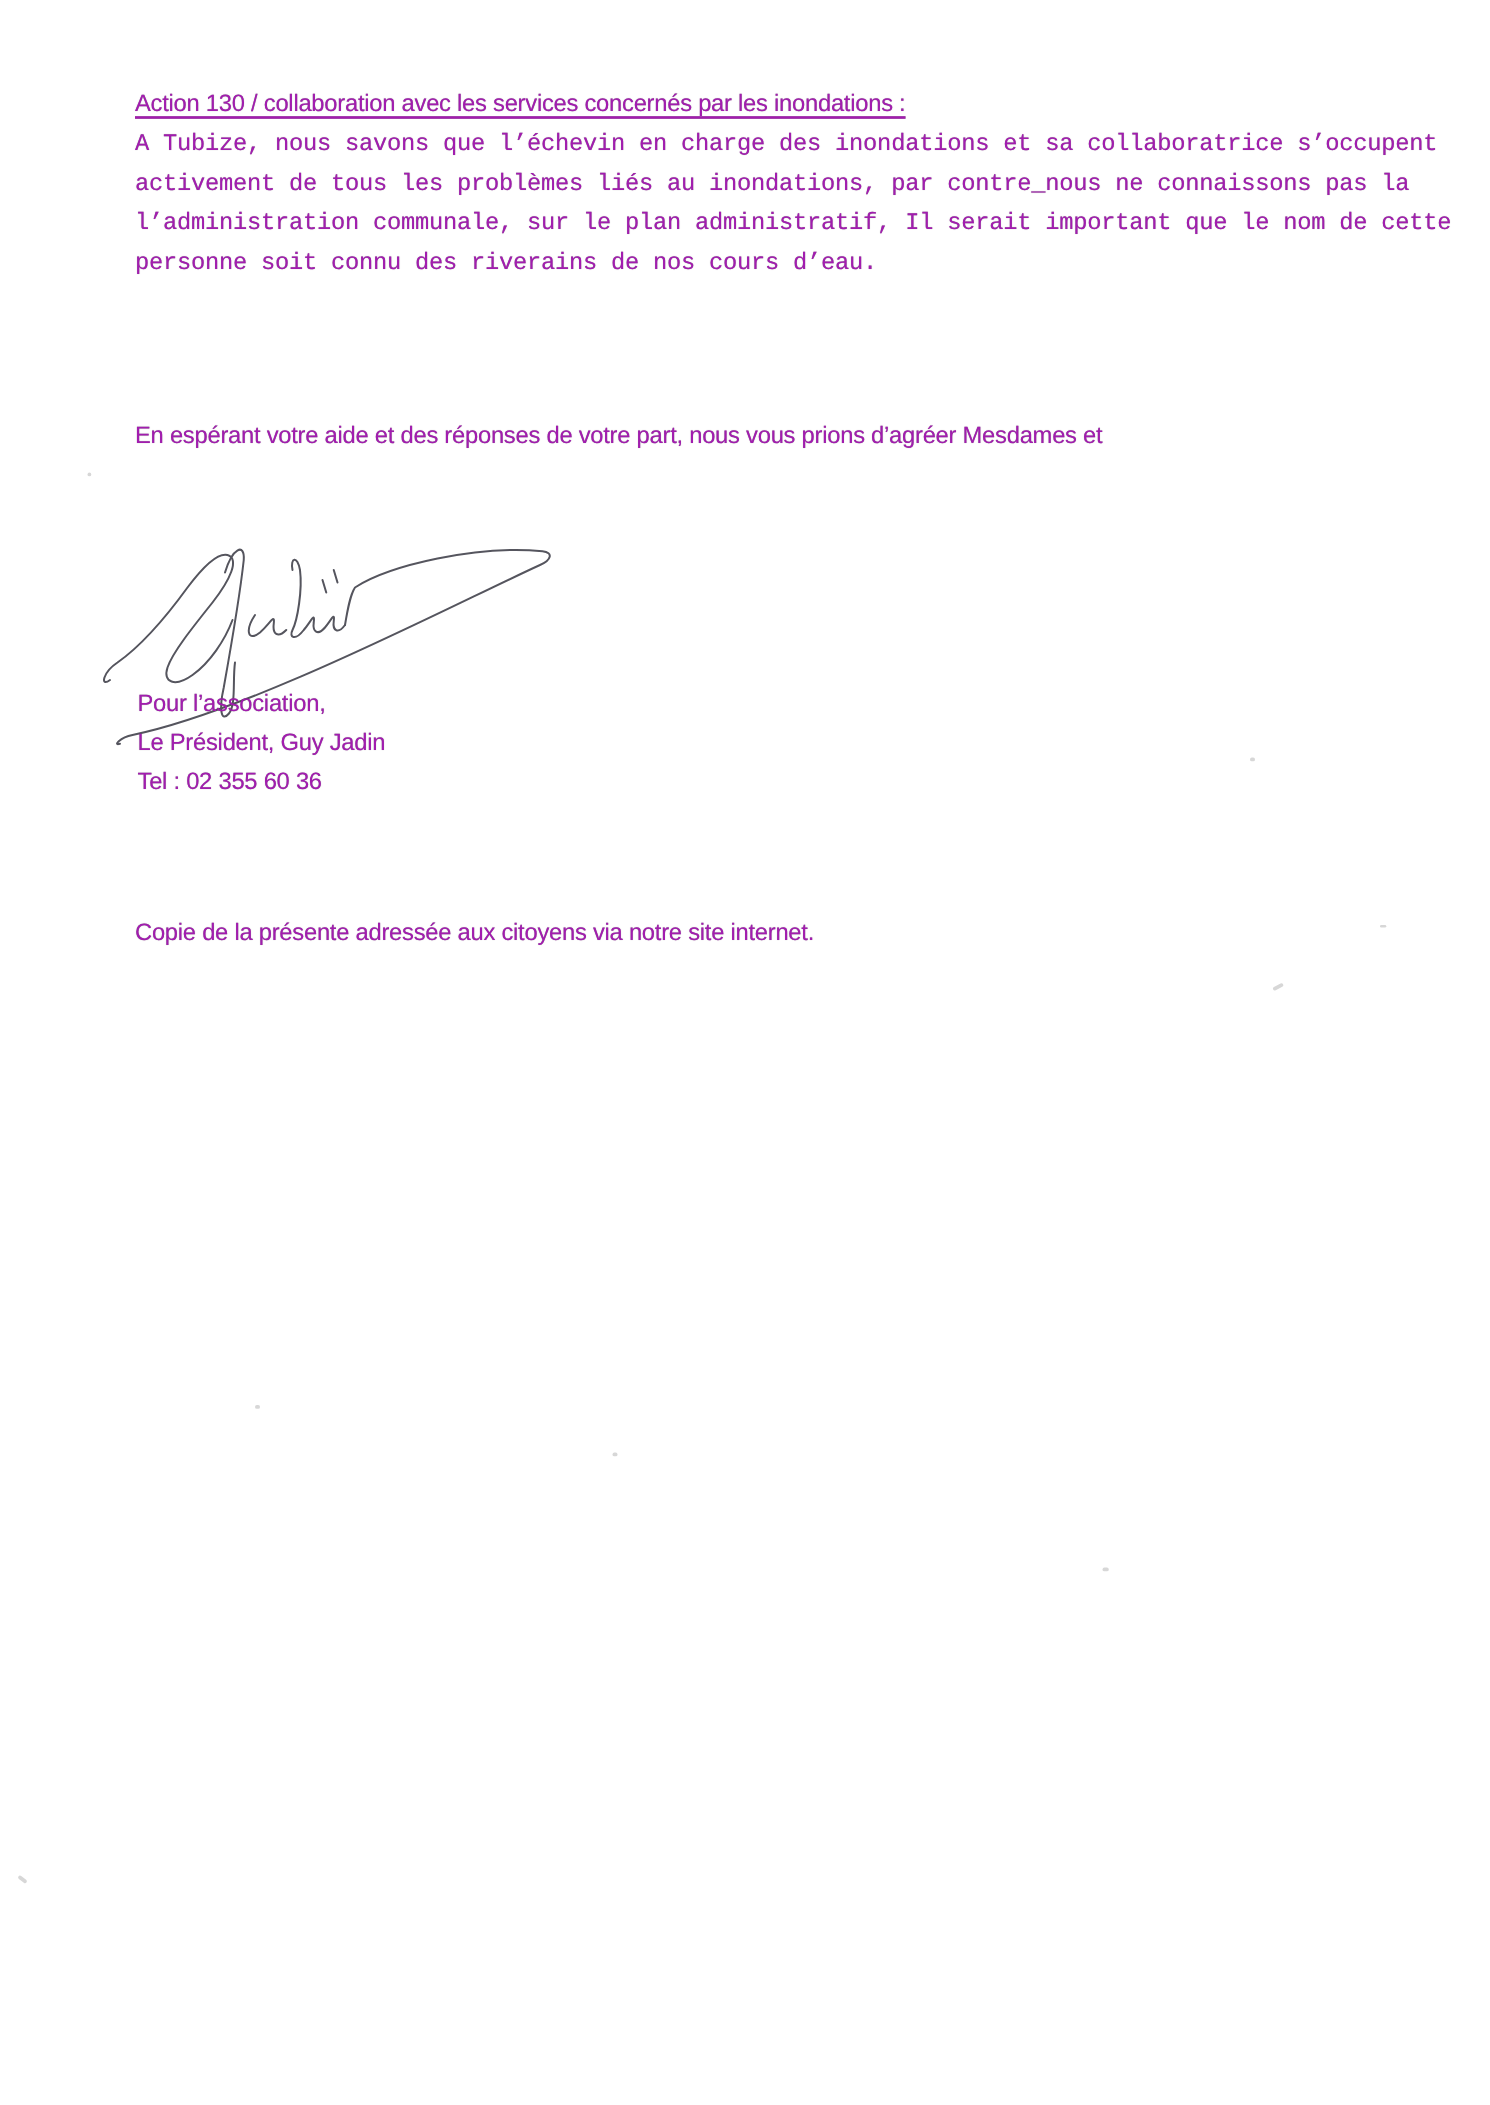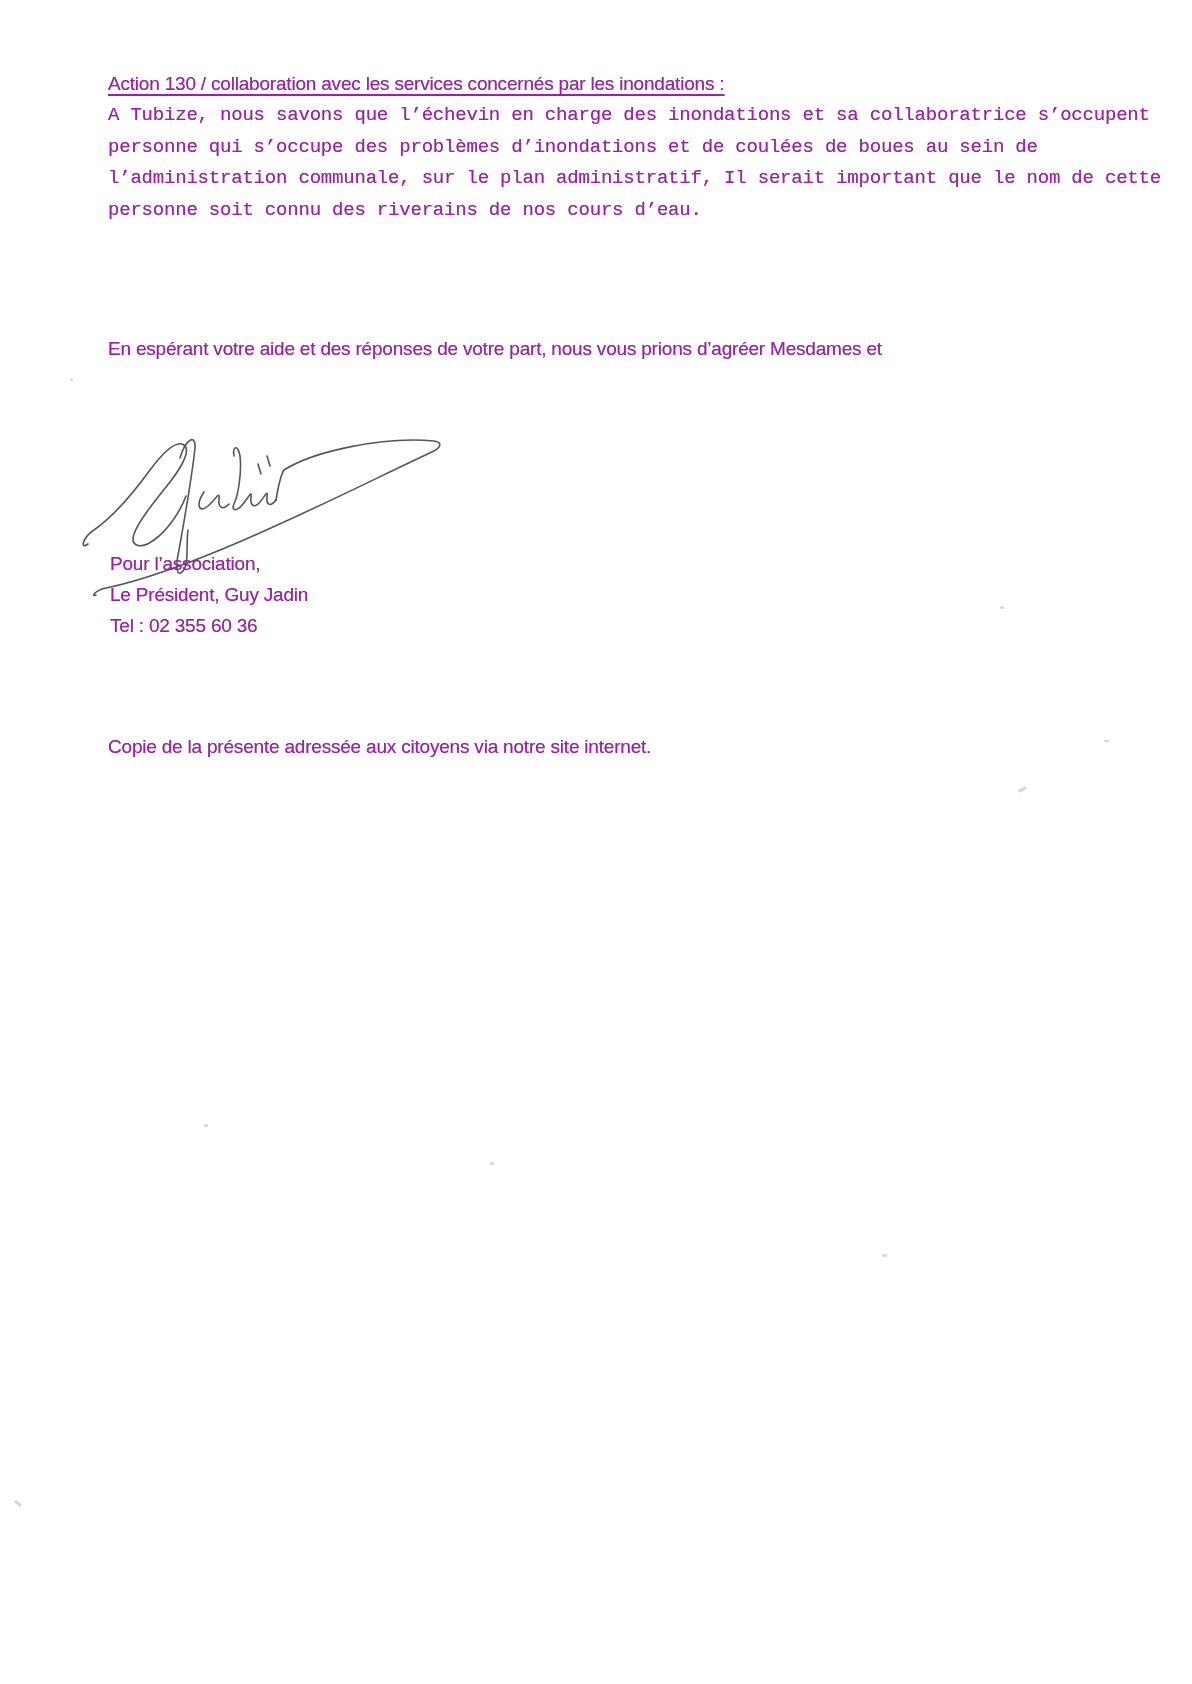--- a/index.html
+++ b/index.html
@@ -55,21 +55,21 @@
 </style>
 </head>
 <body>
 
 <div class="page">
 
   <div class="txt section-title" style="left:108px; top:68px;">Action 130 / collaboration avec les services concernés par les inondations :</div>
 
   <div class="txt" style="left:108px; top:100px;font-family:Liberation Mono, monospace;">
     <div>A Tubize, nous savons que l’échevin en charge des inondations et sa collaboratrice s’occupent</div>
-    <div>personne qui s’occupe des problèmes d’inondations et de coulées de boues au sein de</div>
+    <div>activement de tous les problèmes liés au inondations, par contre_nous ne connaissons pas la</div>
     <div>l’administration communale, sur le plan administratif, Il serait important que le nom de cette</div>
     <div>personne soit connu des riverains de nos cours d’eau.</div>
   </div>
 
   <div class="txt" style="left:108px; top:333px;">
     <div>En espérant votre aide et des réponses de votre part, nous vous prions d’agréer Mesdames et</div>
   </div>
 
   <svg class="signature-svg" viewBox="0 0 392 232" aria-hidden="true">
 

